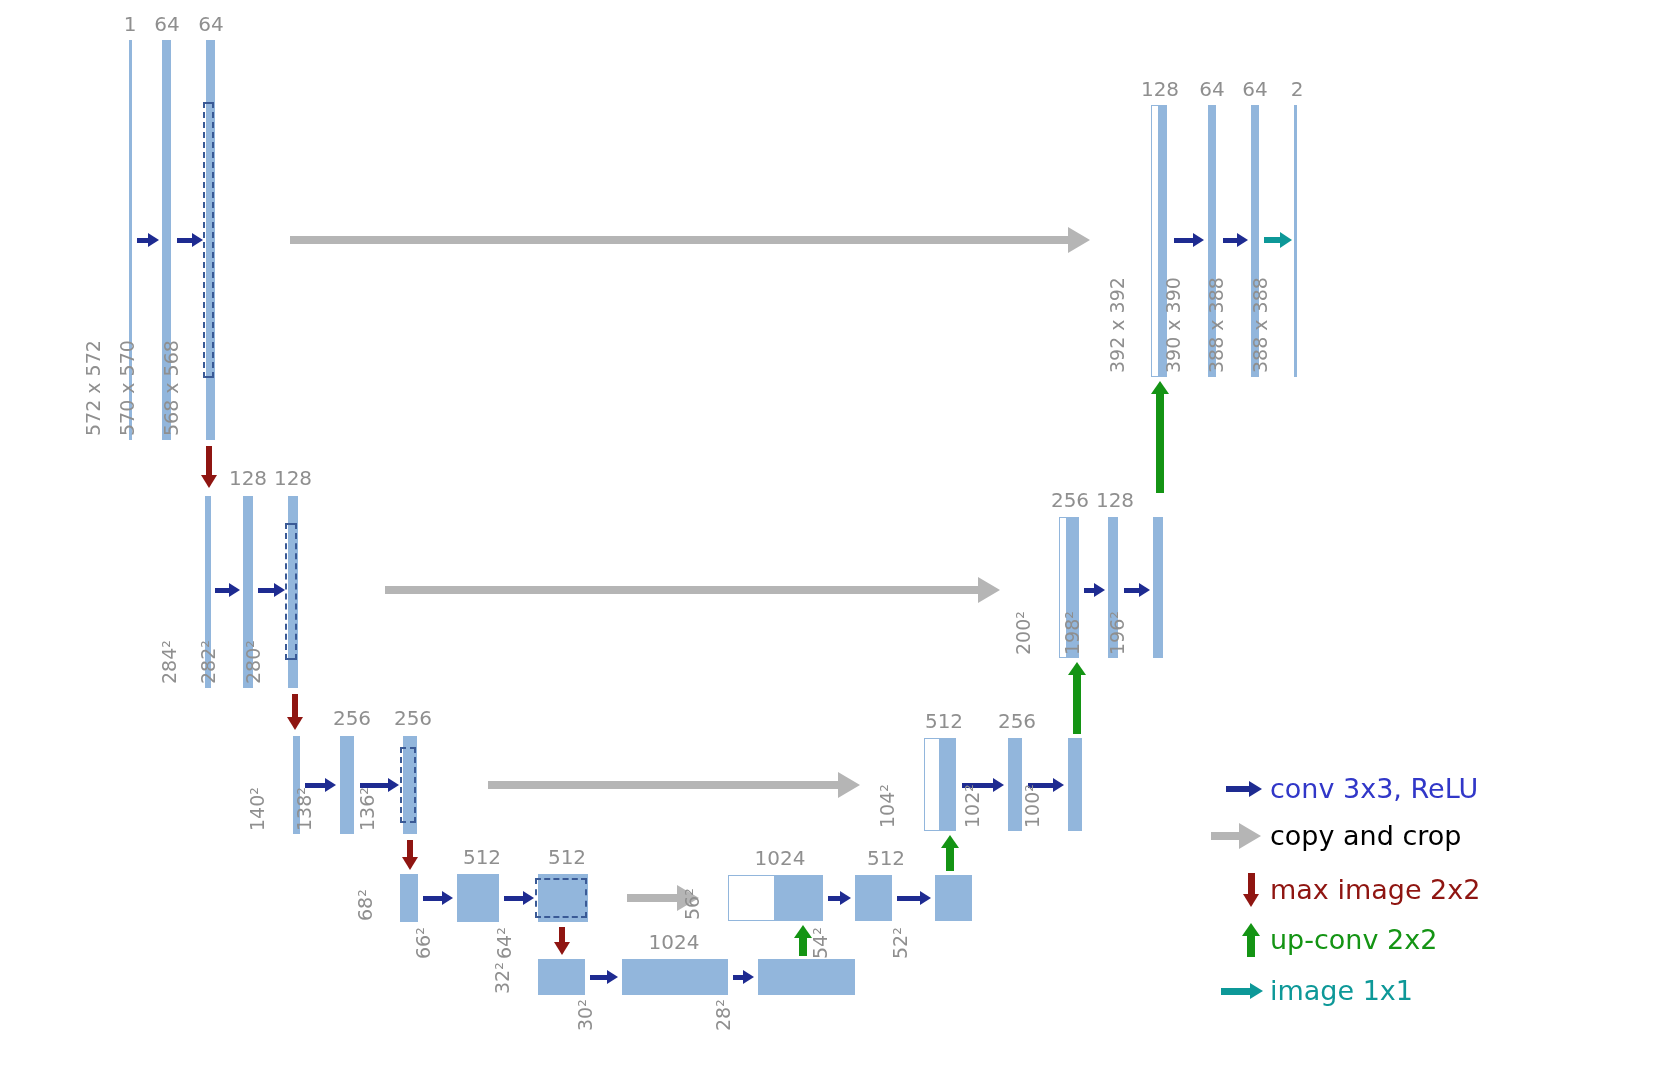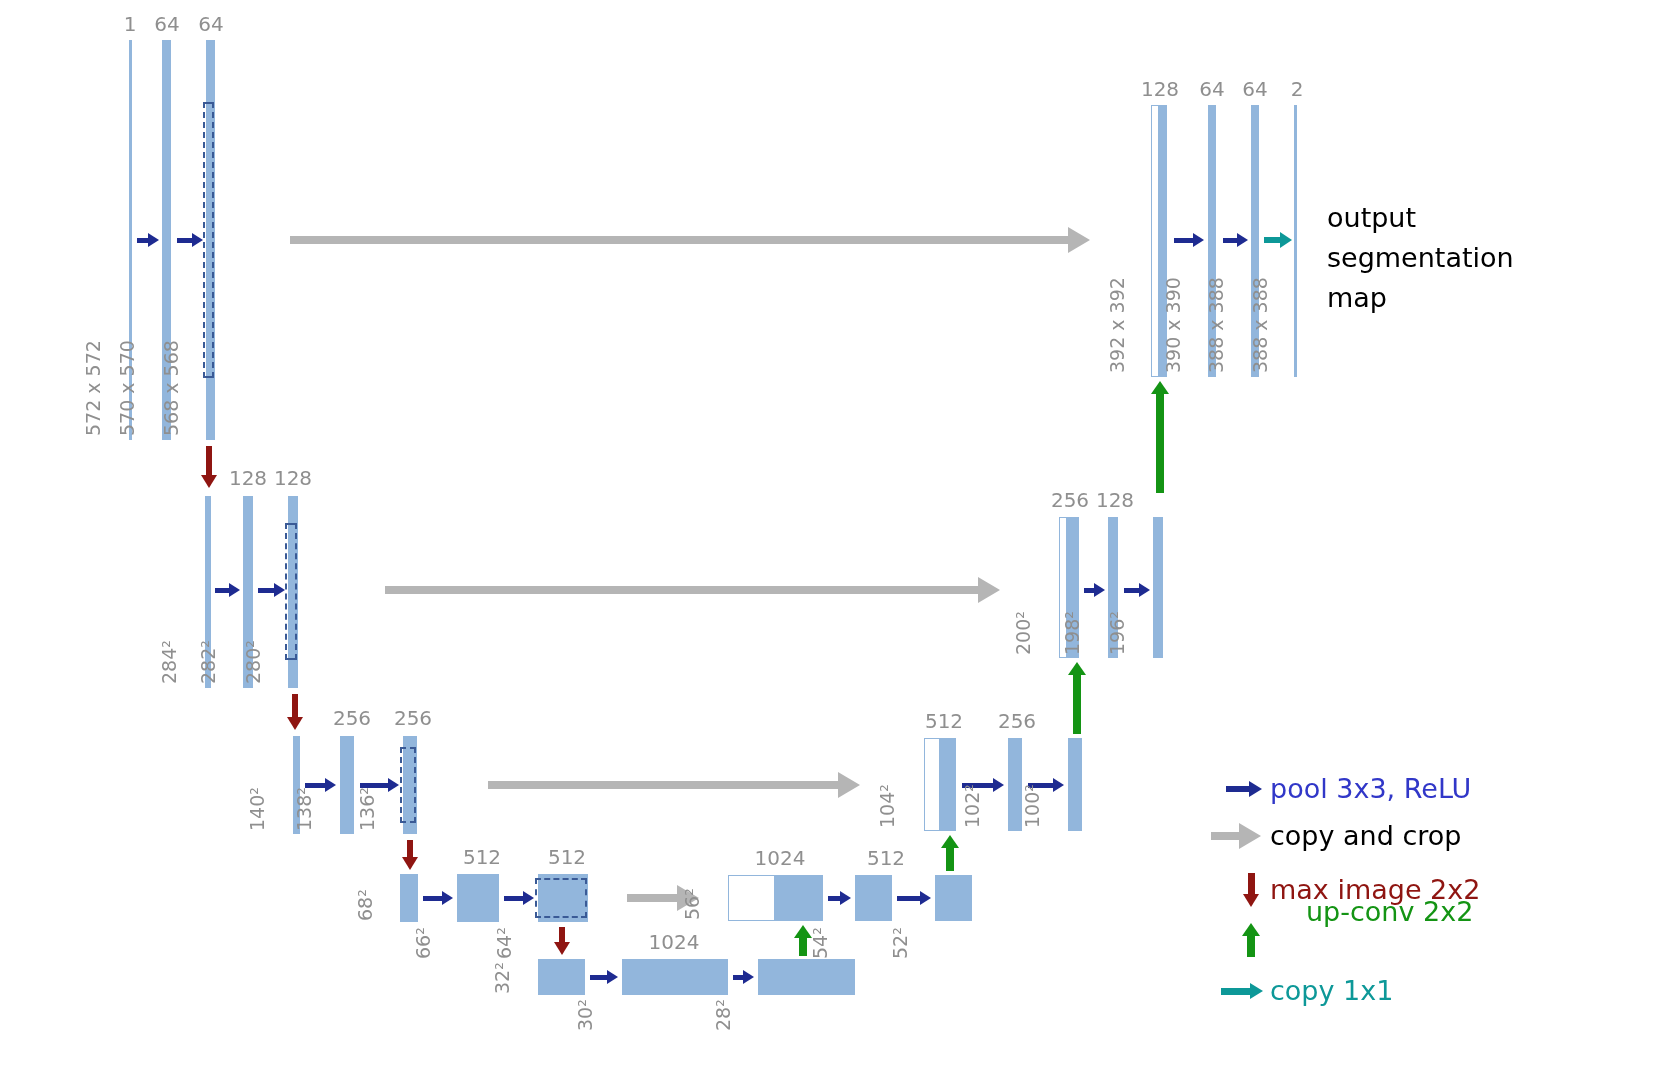--- a/index.html
+++ b/index.html
@@ -14,49 +14,46 @@
   .caption { position:absolute; font-size:27px; color:#000; line-height:40px; white-space:pre-line; }
   .caption-input  { left:14px;   top:178px; width:104px; text-align:right; }
   .caption-output { left:1327px; top:198px; width:260px; text-align:left; }
   .arrow { position:absolute; }
   .legend-label { position:absolute; font-size:27px; line-height:34px; white-space:nowrap; }
 </style>
 </head>
 <body>
 
 <div id="stage" style="width: 1662px; height: 1085px; background: rgb(255, 255, 255);">
-  <div class="caption caption-output">output
-segmentation
-map</div>
   <div id="legend">
       <div class="arrow" style="left: 1226px; top: 780.5px; width: 36px; height: 17px;">
         <div style="position:absolute;left:0;top:5.5px;width:25px;height:6px;background:#1e2b91"></div>
         <div style="position:absolute;right:0;top:0;width:0;height:0;border-top:8.5px solid transparent;border-bottom:8.5px solid transparent;border-left:13px solid #1e2b91"></div>
       </div>
-      <div class="legend-label" style="left: 1270px; top: 772px; color: rgb(49, 55, 200);">pool 3x3, ReLU</div>
+      <div class="legend-label" style="left: 1270px; top: 772px; color: rgb(49, 55, 200);">conv 3x3, ReLU</div>
       <div class="arrow" style="left: 1211px; top: 823px; width: 50px; height: 26px;">
         <div style="position:absolute;left:0;top:9px;width:30px;height:8px;background:#b5b5b5"></div>
         <div style="position:absolute;right:0;top:0;width:0;height:0;border-top:13px solid transparent;border-bottom:13px solid transparent;border-left:22px solid #b5b5b5"></div>
       </div>
       <div class="legend-label" style="left: 1270px; top: 819px; color: rgb(0, 0, 0);">copy and crop</div>
       <div class="arrow" style="left: 1242.5px; top: 873px; width: 17px; height: 34px;">
         <div style="position:absolute;top:0;left:5px;width:7px;height:23px;background:#8f1511"></div>
         <div style="position:absolute;bottom:0;left:0;width:0;height:0;border-left:8.5px solid transparent;border-right:8.5px solid transparent;border-top:13px solid #8f1511"></div>
       </div>
       <div class="legend-label" style="left: 1270px; top: 873px; color: rgb(143, 21, 17);">max image 2x2</div>
       <div class="arrow" style="left: 1242px; top: 923px; width: 18px; height: 34px;">
         <div style="position:absolute;bottom:0;left:5px;width:8px;height:23px;background:#149414"></div>
         <div style="position:absolute;top:0;left:0;width:0;height:0;border-left:9px solid transparent;border-right:9px solid transparent;border-bottom:13px solid #149414"></div>
       </div>
-      <div class="legend-label" style="left: 1270px; top: 895px; color: rgb(20, 148, 20); margin-left: 36px;">up-conv 2x2</div>
+      <div class="legend-label" style="left: 1270px; top: 923px; color: rgb(20, 148, 20);">up-conv 2x2</div>
       <div class="arrow" style="left: 1221px; top: 982.5px; width: 42px; height: 17px;">
         <div style="position:absolute;left:0;top:5px;width:31px;height:7px;background:#0d9898"></div>
         <div style="position:absolute;right:0;top:0;width:0;height:0;border-top:8.5px solid transparent;border-bottom:8.5px solid transparent;border-left:13px solid #0d9898"></div>
       </div>
-      <div class="legend-label" style="left: 1270px; top: 974px; color: rgb(13, 152, 152);">copy 1x1</div>
+      <div class="legend-label" style="left: 1270px; top: 974px; color: rgb(13, 152, 152);">image 1x1</div>
     </div>
 <div class="arrow" style="left: 137px; top: 232.5px; width: 22px; height: 15px;">
       <div style="position:absolute;left:0;top:5px;width:13px;height:5px;background:#1e2b91"></div>
       <div style="position:absolute;right:0;top:0;width:0;height:0;border-top:7.5px solid transparent;border-bottom:7.5px solid transparent;border-left:11px solid #1e2b91"></div>
     </div>
     <div class="arrow" style="left: 177px; top: 232.5px; width: 26px; height: 15px;">
       <div style="position:absolute;left:0;top:5px;width:17px;height:5px;background:#1e2b91"></div>
       <div style="position:absolute;right:0;top:0;width:0;height:0;border-top:7.5px solid transparent;border-bottom:7.5px solid transparent;border-left:11px solid #1e2b91"></div>
     </div>
     <div class="arrow" style="left: 290px; top: 227px; width: 800px; height: 26px;">

